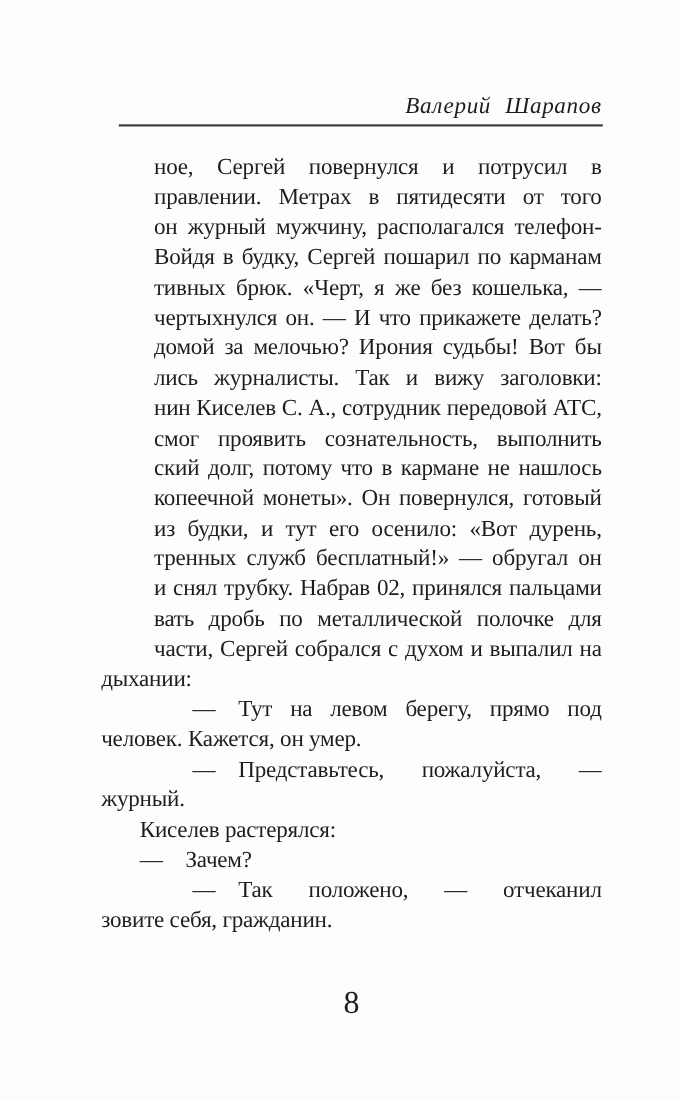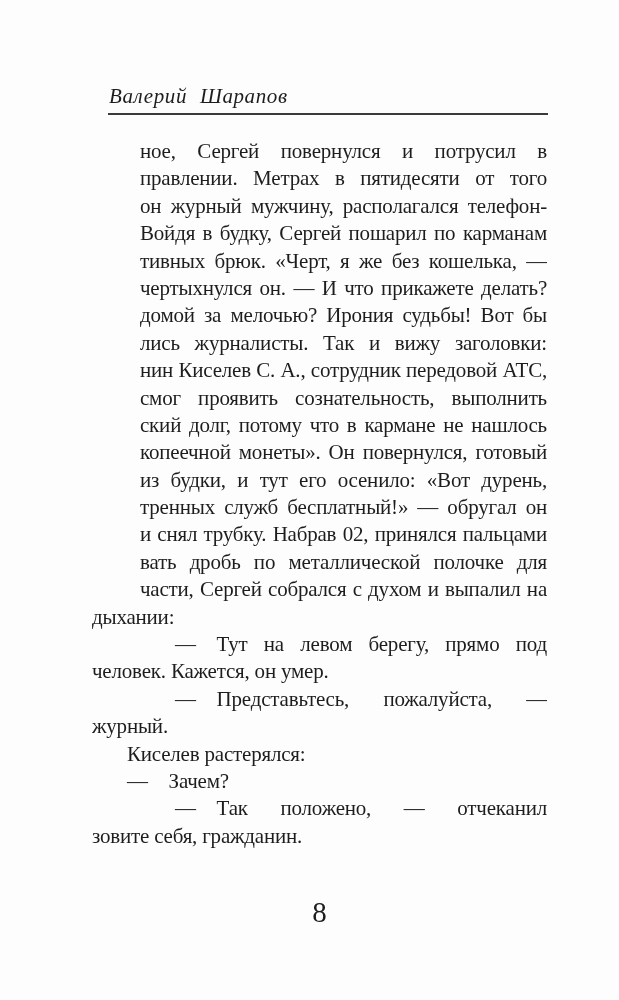--- a/index.html
+++ b/index.html
@@ -12,21 +12,21 @@
     width: 619px;
     height: 1000px;
     overflow: hidden;
     font-family: "Liberation Serif", "DejaVu Serif", serif;
   }
   .running-header {
     position: absolute;
     top: 84px;
     left: 109px;
     width: 438px;
-    text-align: left;
+    text-align: right;
     font-style: italic;
     font-size: 21px;
     letter-spacing: 0.6px;
     word-spacing: 7px;
     line-height: 24px;
   }
   .header-rule {
     position: absolute;
     top: 113px;
     left: 108px;

